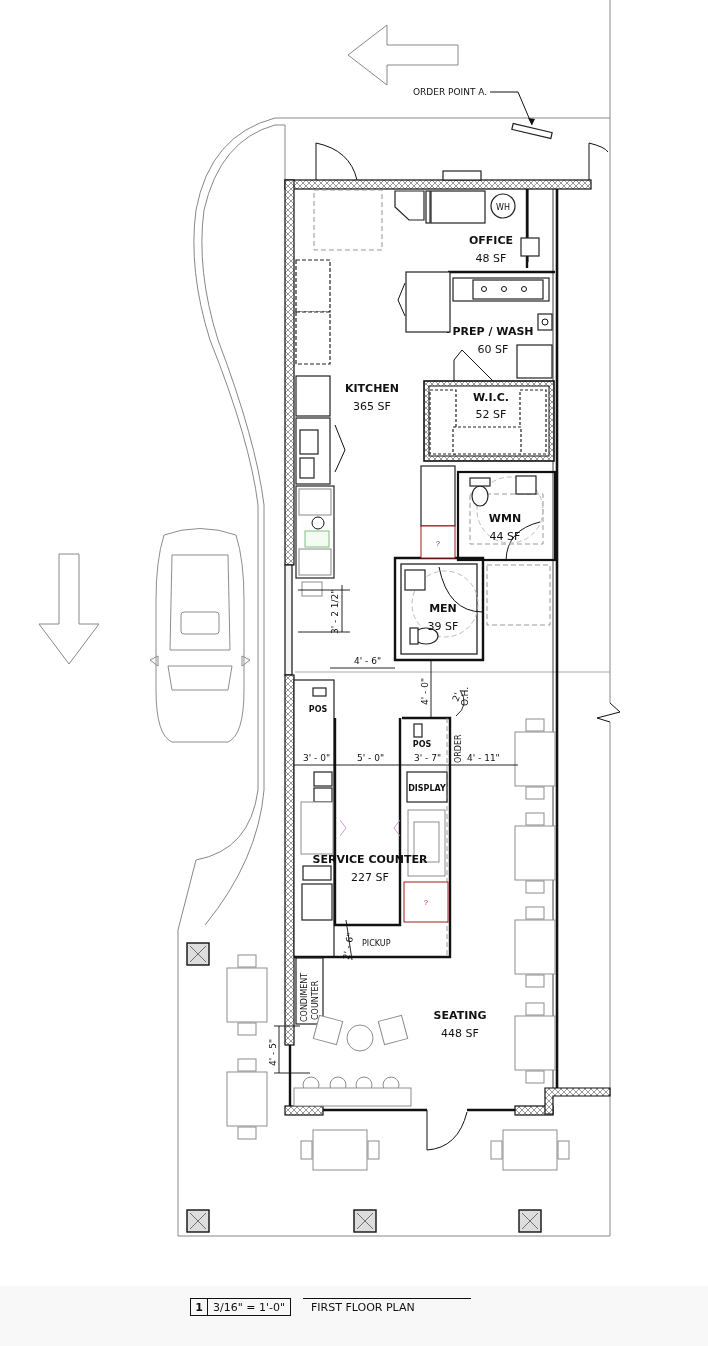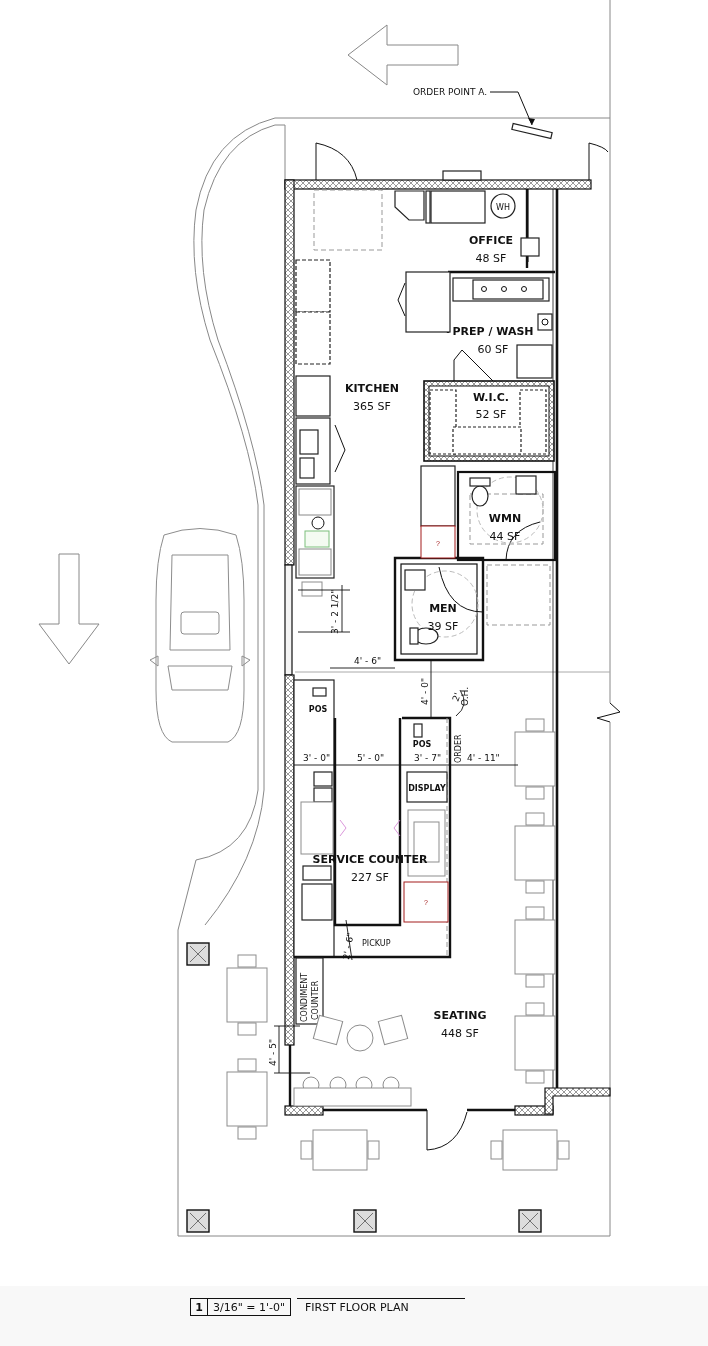--- a/index.html
+++ b/index.html
@@ -14,21 +14,21 @@
   .thick { fill: none; stroke: #111; stroke-width: 2.4; }
   .grey { fill: none; stroke: #888; stroke-width: 1; }
   .dash { fill: none; stroke: #999; stroke-width: 1; stroke-dasharray: 5 3; }
   .hatchwall { fill: url(#xhatch); stroke: #111; stroke-width: 1.2; }
   .furn { fill: #fff; stroke: #222; stroke-width: 1.2; }
   .gfurn { fill: #fff; stroke: #8d8d8d; stroke-width: 1; }
   .footer { position: absolute; left: 0; top: 1286px; width: 708px; height: 60px; background: #f8f8f8; }
   .title-block { position: absolute; left: 190px; top: 1298px; display: flex; align-items: stretch; height: 18px; font-family: "DejaVu Sans", sans-serif; font-size: 11px; color: #111; }
   .tb-num { border: 1px solid #111; width: 16px; display: flex; align-items: center; justify-content: center; font-weight: bold; }
   .tb-scale { border: 1px solid #111; border-left: none; width: 82px; display: flex; align-items: center; justify-content: center; }
-  .tb-title { border-top: 1px solid #111; width: 160px; display: flex; align-items: center; padding-left: 8px; margin-left: 6px; }
+  .tb-title { border-top: 1px solid #111; width: 160px; display: flex; align-items: center; padding-left: 8px; margin-left: 12px; }
 </style>
 </head>
 <body>
 
 <svg width="708" height="1346" viewBox="0 0 708 1346" xmlns="http://www.w3.org/2000/svg">
   <defs>
     <pattern id="xhatch" width="6" height="6" patternUnits="userSpaceOnUse">
       <rect width="6" height="6" fill="#fff"></rect>
       <path d="M0 0 L6 6 M6 0 L0 6" stroke="#555" stroke-width="0.6"></path>
     </pattern>

